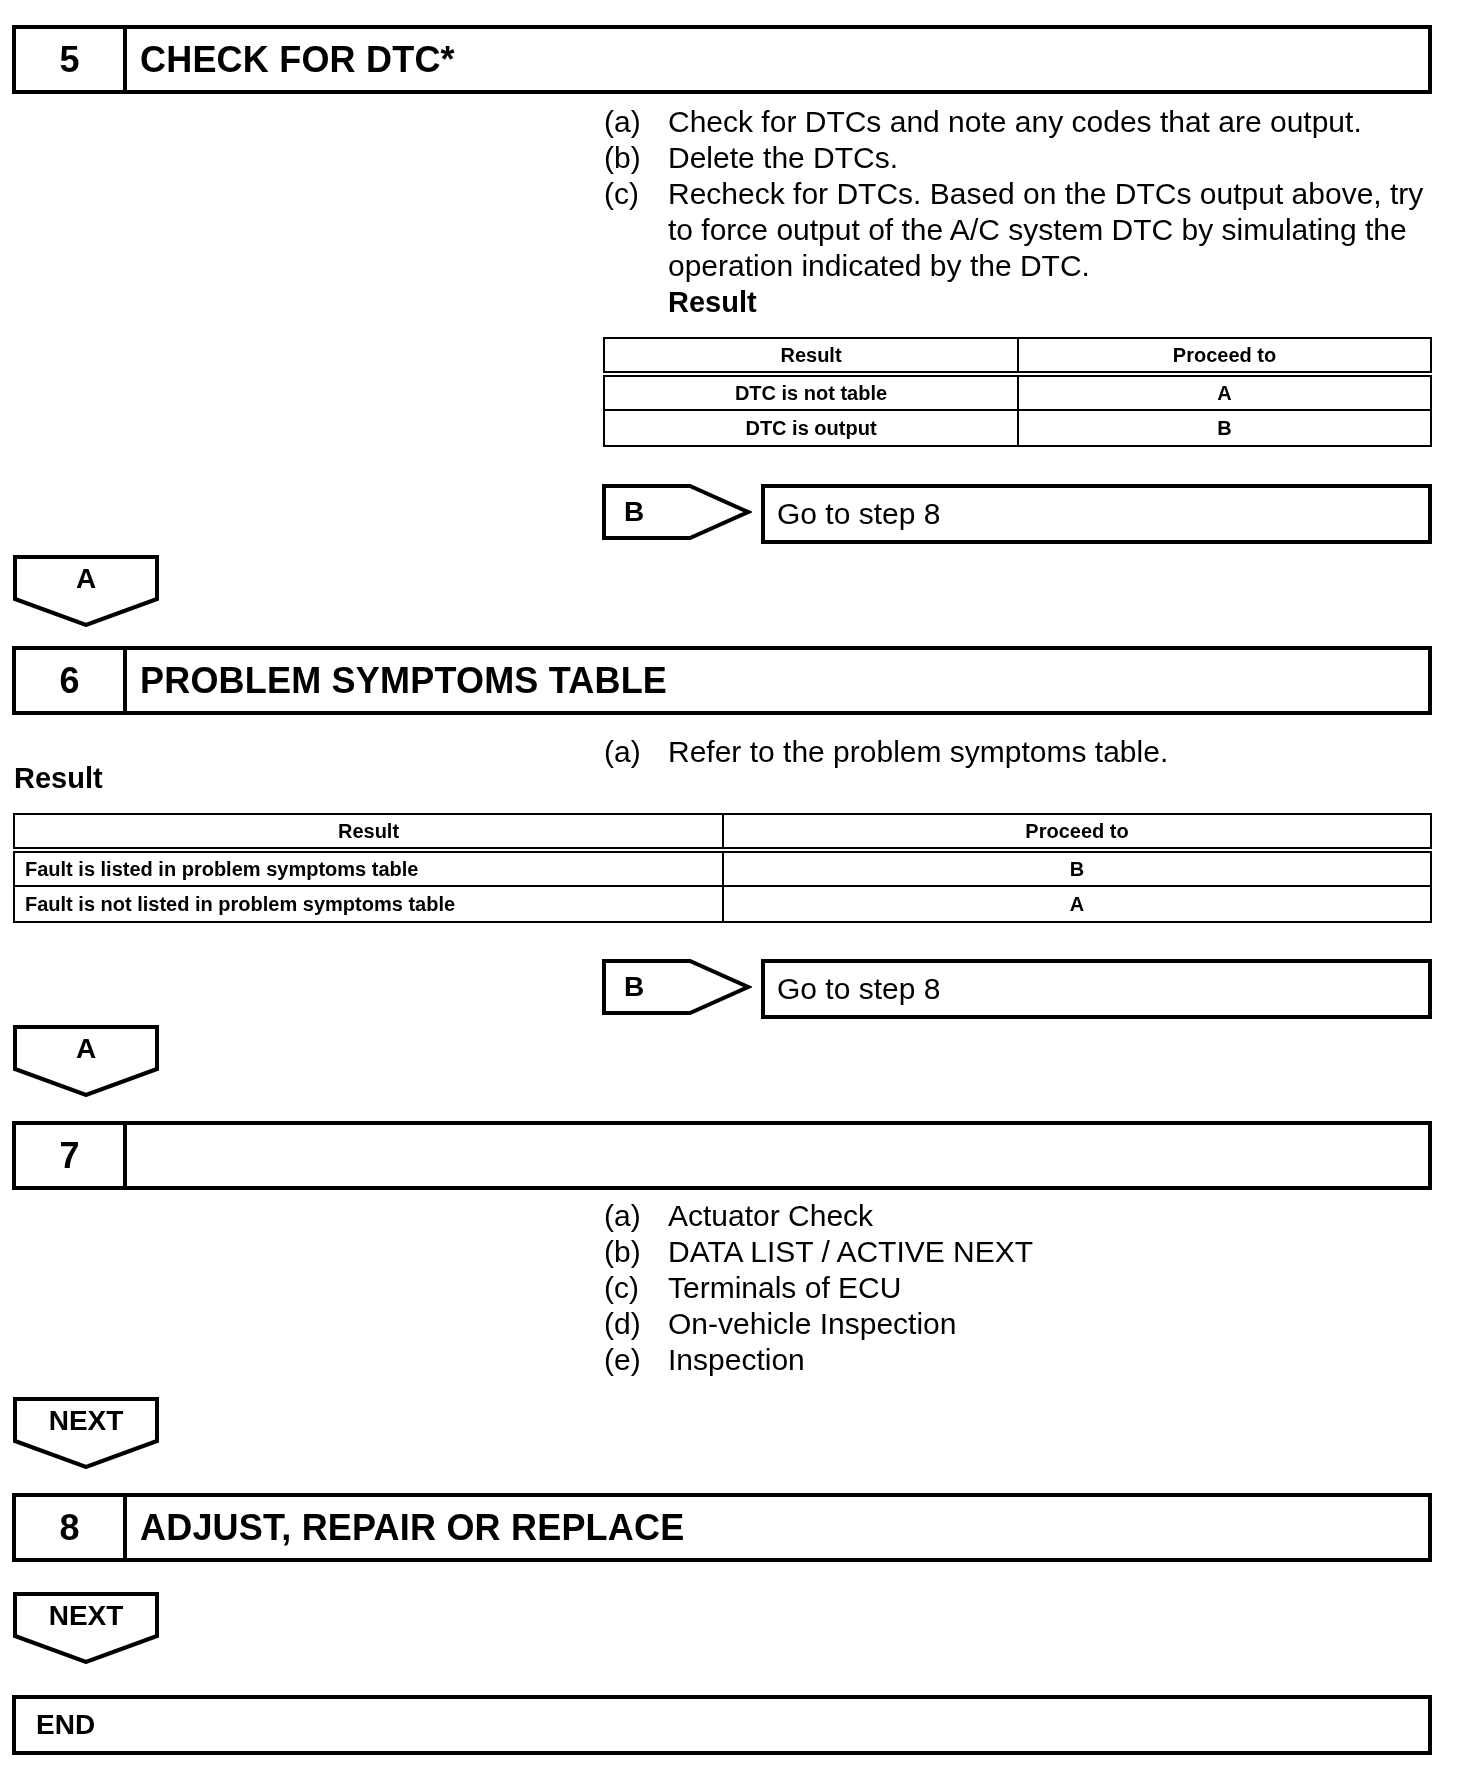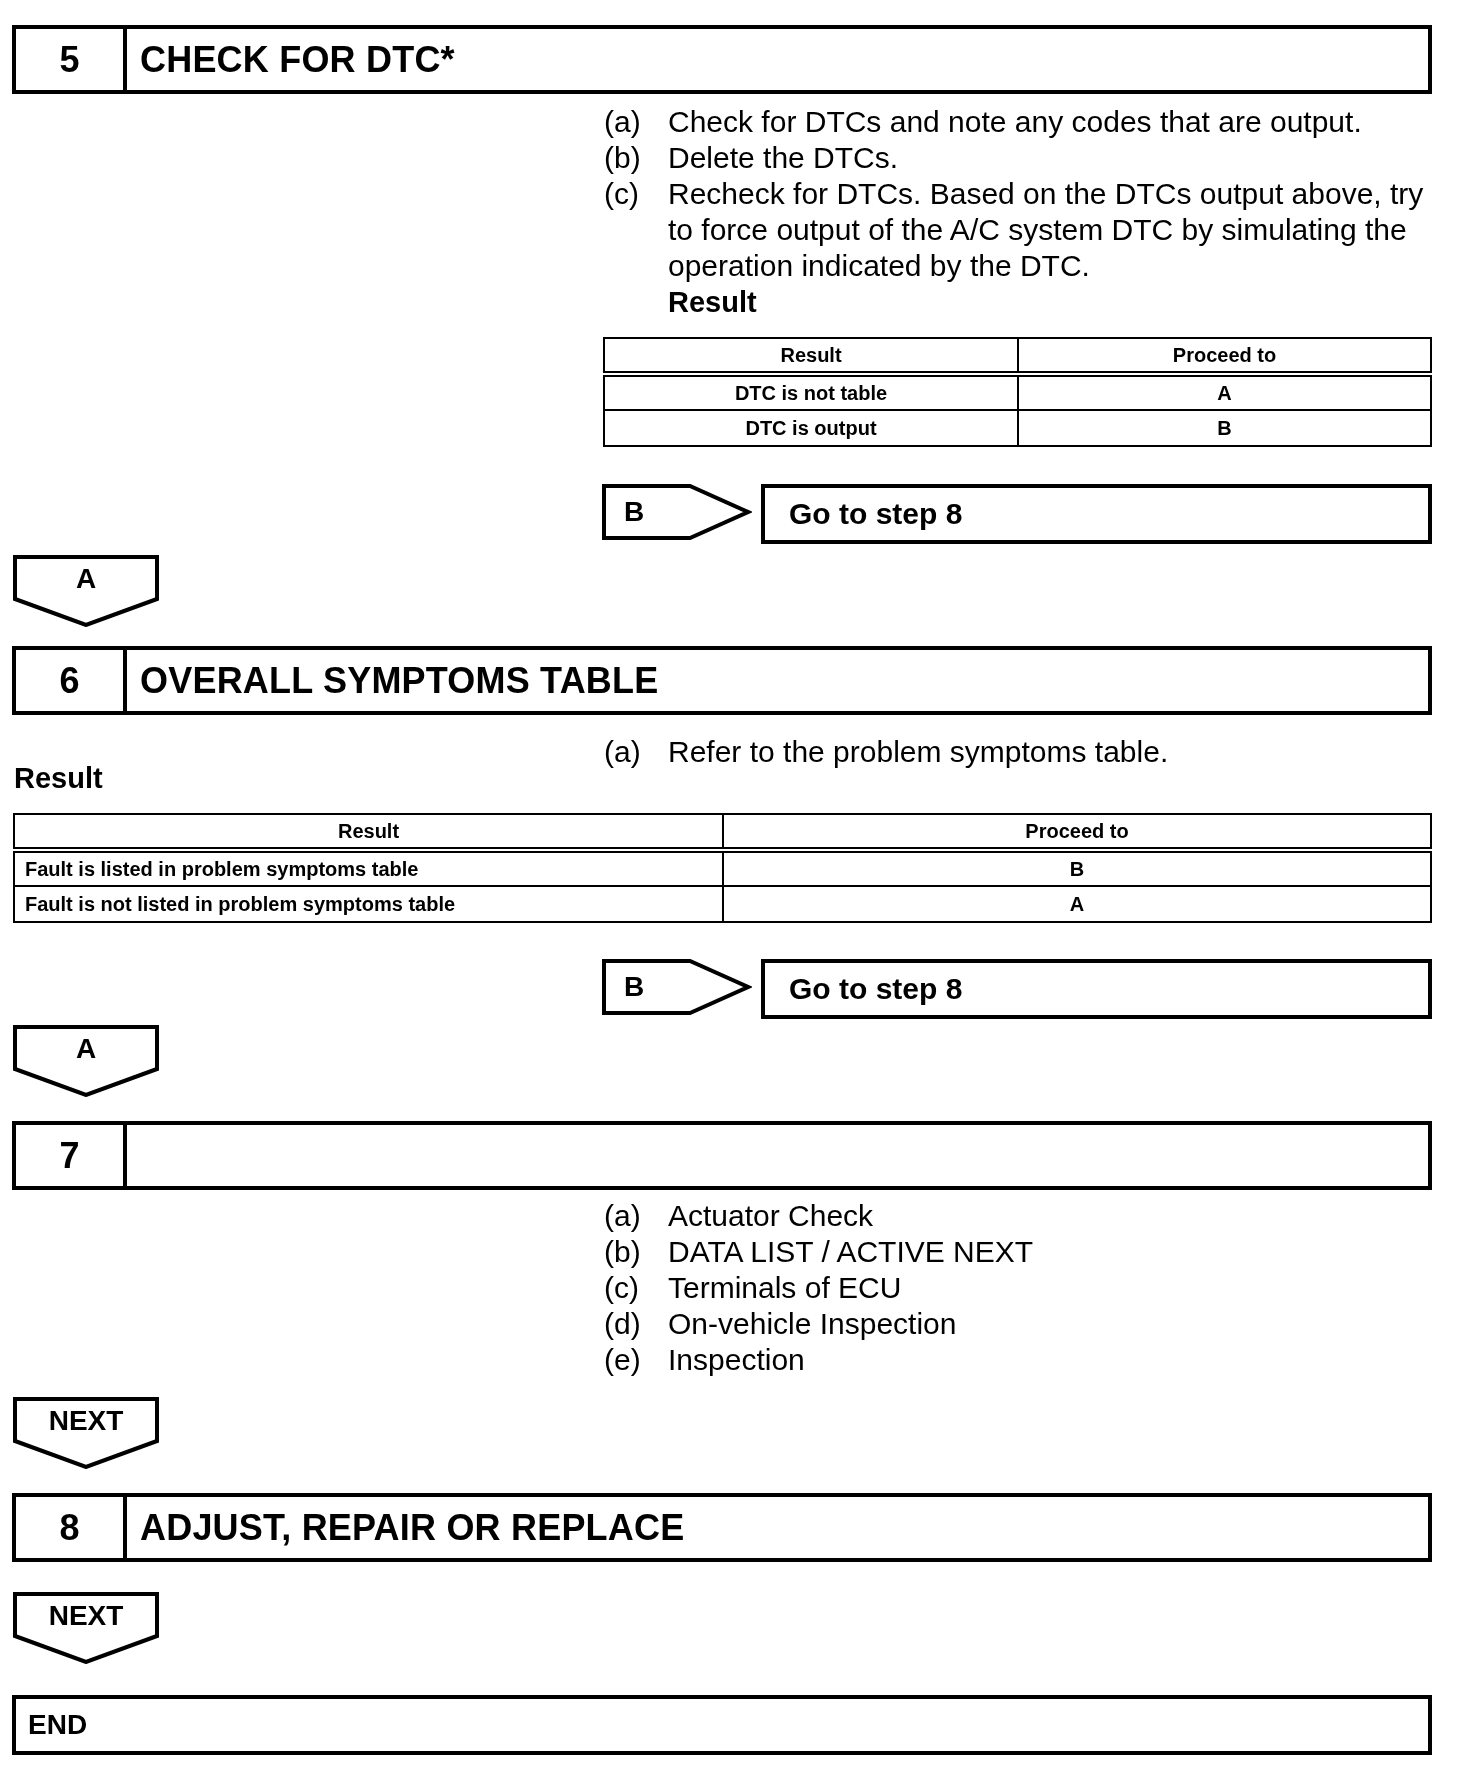--- a/index.html
+++ b/index.html
@@ -14,27 +14,27 @@
   .list { position:absolute; left:604px; font-size:30px; line-height:36px; }
   .list .row { display:flex; }
   .list .lbl { width:64px; flex:none; }
   .list .txt { flex:1; }
   .result-lbl { font-weight:bold; font-size:29px; }
   table.res { position:absolute; border-collapse:collapse; font-weight:bold; font-size:20px; }
   table.res td, table.res th { border:2px solid #000; height:36px; padding:0 10px; box-sizing:border-box; }
   table.res th { font-weight:bold; text-align:center; border-bottom:6px double #000; }
   table.res td.c { text-align:center; }
   .goto { position:absolute; left:761px; width:671px; height:60px; border:4px solid #000; box-sizing:border-box;
-        display:flex; align-items:center; padding-left:24px; font-weight:bold; font-size:30px; }
+        display:flex; align-items:center; padding-left:12px; font-weight:normal; font-size:30px; }
   .side-arrow { position:absolute; left:602px; width:150px; height:56px; }
   .side-arrow span { position:absolute; left:22px; top:0; height:100%; display:flex; align-items:center; font-weight:bold; font-size:28px; }
   .down-arrow { position:absolute; left:13px; width:146px; height:72px; }
   .down-arrow span { position:absolute; left:0; width:100%; top:6px; height:36px; display:flex; align-items:center; justify-content:center; font-weight:bold; font-size:28px; }
   .end-box { position:absolute; left:12px; top:1695px; width:1420px; height:60px; border:4px solid #000; box-sizing:border-box;
-        display:flex; align-items:center; padding-left:12px; font-weight:bold; font-size:28px; }
+        display:flex; align-items:center; padding-left:20px; font-weight:bold; font-size:28px; }
 </style>
 </head>
 <body>
 
 <div class="step-hdr" style="top:25px;">
   <div class="num">5</div>
   <div class="title">CHECK FOR DTC*</div>
 </div>
 
 <div class="list" style="top:104px; width:830px;">
@@ -83,21 +83,21 @@
 
 <div class="down-arrow" style="top:555px;">
   <svg width="146" height="72" viewBox="0 0 146 72">
     <polygon points="2,2 144,2 144,44 73,70 2,44" fill="#fff" stroke="#000" stroke-width="4"></polygon>
   </svg>
   <span>A</span>
 </div>
 
 <div class="step-hdr" style="top:646px;">
   <div class="num">6</div>
-  <div class="title">OVERALL SYMPTOMS TABLE</div>
+  <div class="title">PROBLEM SYMPTOMS TABLE</div>
 </div>
 
 <div class="list" style="top:734px; width:830px;">
   <div class="row">
     <span class="lbl">(a)</span>
     <span class="txt">Refer to the problem symptoms table.</span>
   </div>
 </div>
 
 <div class="abs result-lbl" style="left:14px; top:762px;">Result</div>

